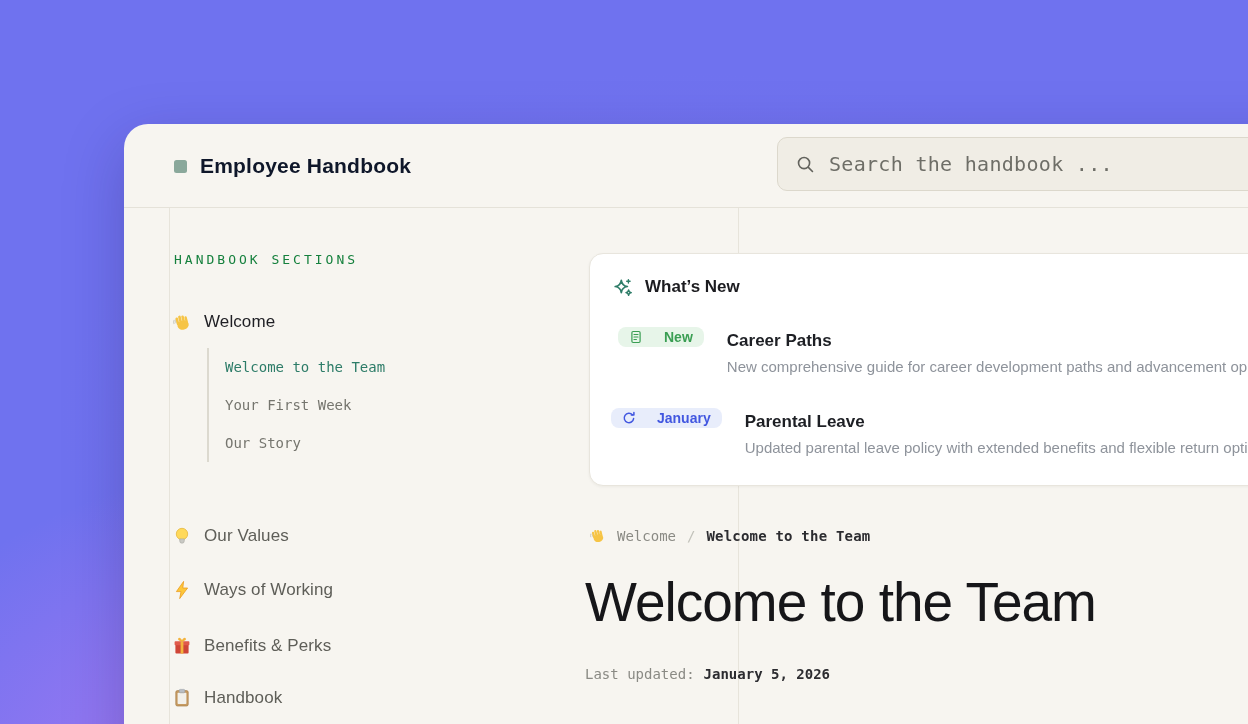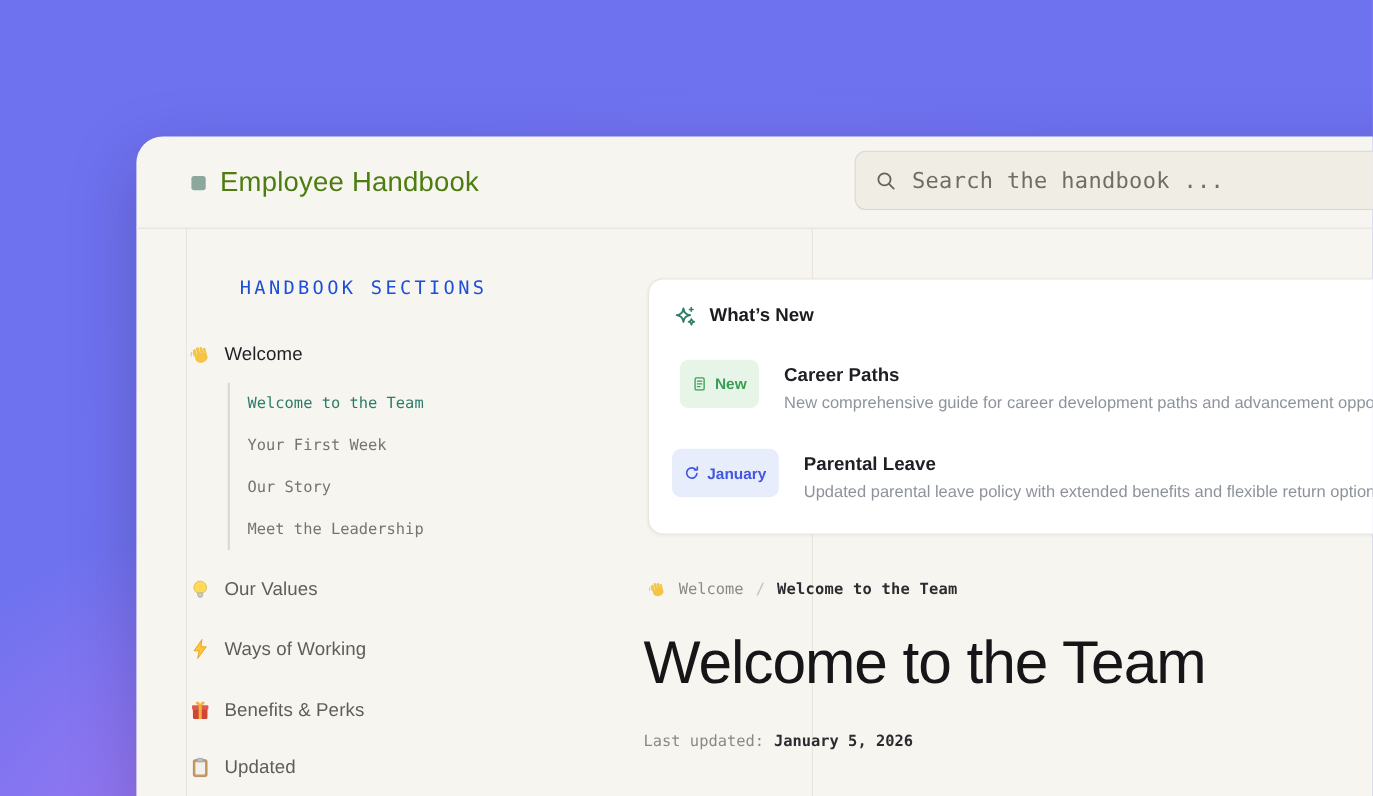--- a/index.html
+++ b/index.html
@@ -18,34 +18,34 @@
   }
   .app-card{
     position:absolute; left:124px; top:124px; width:1320px; height:860px;
     background:#f7f5f0; border-radius:24px;
     box-shadow:0 20px 60px rgba(30,20,80,.25);
   }
   
   .hdr{ position:absolute; top:0; left:0; right:0; height:84px; border-bottom:1px solid #e5e2d9; }
   .brand{ position:absolute; left:50px; top:0; height:84px; display:flex; align-items:center; gap:13px; }
   .logo-sq{ width:13px; height:13px; background:#8aa89b; border-radius:2.5px; }
-  .brand-title{ font-size:25px; font-weight:400; color:#4d7c0f; letter-spacing:.2px; }
+  .brand-title{ font-size:21px; font-weight:700; color:#0f172a; letter-spacing:.2px; }
   .search{
     position:absolute; left:653px; top:13px; width:580px; height:54px;
     background:#f0ede5; border:1px solid #dcd8cc; border-radius:10px;
     display:flex; align-items:center; gap:13px; padding:0 17px; cursor:text;
   }
   .mono{ font-family:"DejaVu Sans Mono","Liberation Mono",monospace; }
   .search-ph{ font-size:20px; color:#6e6e67; letter-spacing:.3px; }
   
   .vrule{ position:absolute; top:84px; bottom:0; width:1px; background:#e7e4db; }
   .v1{ left:45px; } .v2{ left:614px; }
   
   .side{ position:absolute; left:50px; top:84px; width:510px; height:560px; }
-  .section-label{ position:absolute; top:44px; left:0; font-size:17px; letter-spacing:3px; color:#1d4ed8;margin-left:44px; }
+  .section-label{ position:absolute; top:44px; left:0; font-size:13px; letter-spacing:3px; color:#15803d; }
   .nav-row{ position:absolute; left:-2px; height:26px; display:flex; align-items:center; gap:12px; cursor:pointer; }
   .nav-row .emo{ width:20px; height:20px; flex:0 0 20px; }
   .nav-label{ font-size:17px; font-weight:500; color:#5e5e58; letter-spacing:.1px; }
   .nav-row.active .nav-label{ color:#1f1f24; }
   .r0{ top:101px; } .r1{ top:315px; } .r2{ top:369px; } .r3{ top:425px; } .r4{ top:477px; }
   .subnav{ position:absolute; top:140px; left:33px; border-left:2px solid #dcd9cf; padding-left:16px; }
   .subnav .sub{ display:block; line-height:38px; font-size:14px; color:#75756e; cursor:pointer; white-space:nowrap; }
   .subnav .sub.active{ color:#2d7c68; }
   
   .main{ position:absolute; left:461px; top:84px; width:900px; }
@@ -53,21 +53,21 @@
     position:absolute; left:4px; top:45px; width:830px; height:233px;
     background:#ffffff; border:1px solid #e8e5dd; border-radius:14px;
     box-shadow:0 1px 3px rgba(45,38,20,.05);
   }
   .wn-head{ position:absolute; top:23px; left:22px; display:flex; align-items:flex-start; gap:11px; }
   .wn-title{ font-size:17px; font-weight:700; color:#1c1c20; }
   .wn-row{ position:absolute; display:flex; align-items:flex-start; gap:23px; cursor:pointer; }
   .wn-row1{ top:73px; left:28px; }
   .wn-row2{ top:154px; left:21px; }
   .badge{
-    height:44px; border-radius:8px; padding:0 11px; display:flex; align-items:center; gap:7px;
+    height:20px; border-radius:8px; padding:0 11px; display:flex; align-items:center; gap:21px;
     font-size:14px; font-weight:700; flex:0 0 auto;
   }
   .badge-new{ background:#e7f5e9; color:#3a9e53; }
   .badge-upd{ background:#e8edfb; color:#4257e0; }
   .wn-item-title{ font-size:17px; font-weight:700; color:#1d1f24; margin-top:4px; }
   .wn-item-desc{ font-size:15px; color:#8e939b; margin-top:7px; white-space:nowrap; }
   .crumbs{ position:absolute; top:319px; left:4px; display:flex; align-items:center; gap:11px; font-size:14px; }
   .crumb-emo{ width:17px; height:17px; }
   .crumb-sec{ color:#8a8a84; cursor:pointer; }
   .crumb-sep{ color:#c2c2ba; }
@@ -121,21 +121,20 @@
             <ellipse cx="10.8" cy="13.4" rx="5.7" ry="4.5"></ellipse>
           </g>
         </svg>
         <span class="nav-label">Welcome</span>
       </div>
 
       <div class="subnav mono">
         <span class="sub active">Welcome to the Team</span>
         <span class="sub">Your First Week</span>
         <span class="sub">Our Story</span>
-        <span class="sub">Meet the Leadership</span>
       </div>
 
       <div class="nav-row r1">
         <svg class="emo" viewBox="0 0 20 20">
           <circle cx="10" cy="8" r="5.7" fill="#ffd95a" stroke="#e6b73c" stroke-width="0.8"></circle>
           <path d="M7.7 12.9 h4.6 v2 a2.3 2.3 0 0 1 -4.6 0 Z" fill="#c9c9c4" stroke="#a8a8a2" stroke-width="0.6"></path>
         </svg>
         <span class="nav-label">Our Values</span>
       </div>
 
@@ -155,21 +154,21 @@
         </svg>
         <span class="nav-label">Benefits &amp; Perks</span>
       </div>
 
       <div class="nav-row r4">
         <svg class="emo" viewBox="0 0 20 20">
           <rect x="3.8" y="2.6" width="12.4" height="15.4" rx="1.6" fill="#c79b62" stroke="#a87e49" stroke-width="0.7"></rect>
           <rect x="5.6" y="4.8" width="8.8" height="11.2" rx="0.8" fill="#f2f0ea"></rect>
           <rect x="7.2" y="1.4" width="5.6" height="3.4" rx="1" fill="#b9bec4" stroke="#9aa0a6" stroke-width="0.6"></rect>
         </svg>
-        <span class="nav-label">Updated</span>
+        <span class="nav-label">Handbook</span>
       </div>
     </div>
 
     <div class="main">
 
       <div class="wn-card">
         <div class="wn-head">
           <svg width="22" height="22" viewBox="0 0 22 22" fill="none" stroke="#2e7d68" stroke-linejoin="round">
             <path stroke-width="1.7" d="M9.3 3.3 C9.8 7.2 11.6 9 15.4 9.5 C11.6 10 9.8 11.8 9.3 15.7 C8.8 11.8 7 10 3.2 9.5 C7 9 8.8 7.2 9.3 3.3 Z"></path>
             <path stroke-width="1.4" d="M16.6 12.9 C16.8 14.6 17.6 15.4 19.3 15.6 C17.6 15.8 16.8 16.6 16.6 18.3 C16.4 16.6 15.6 15.8 13.9 15.6 C15.6 15.4 16.4 14.6 16.6 12.9 Z"></path>

